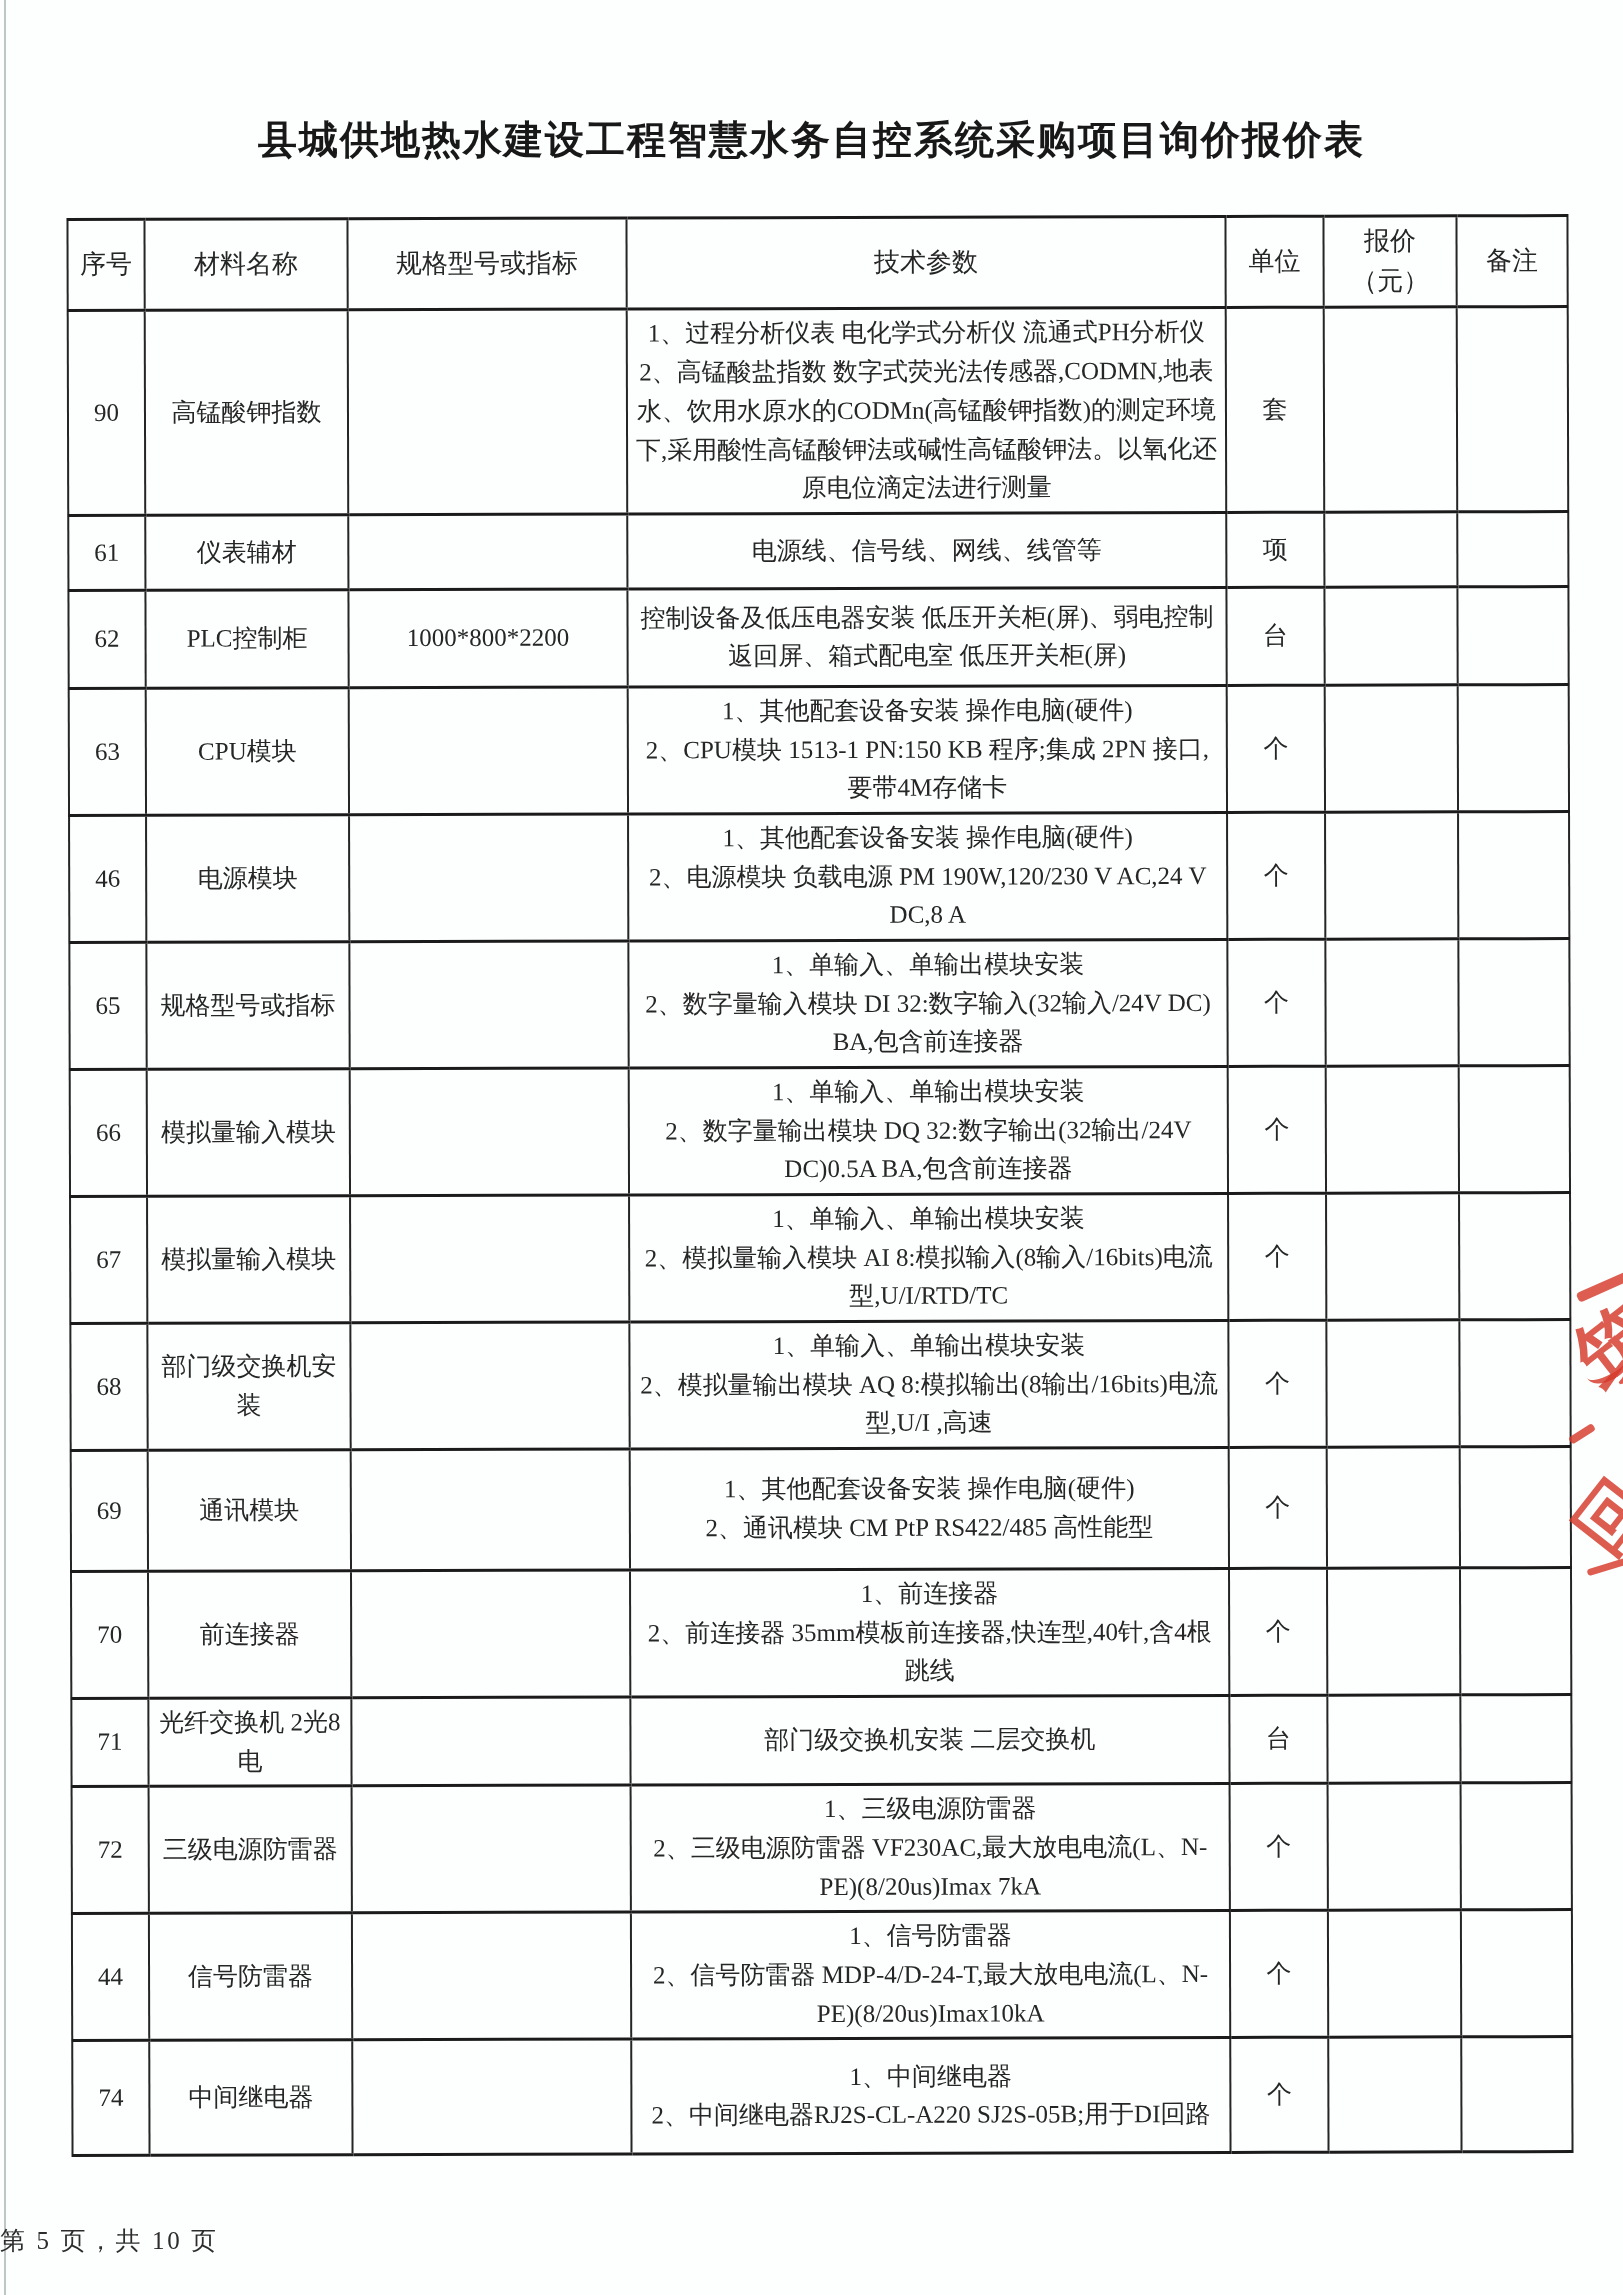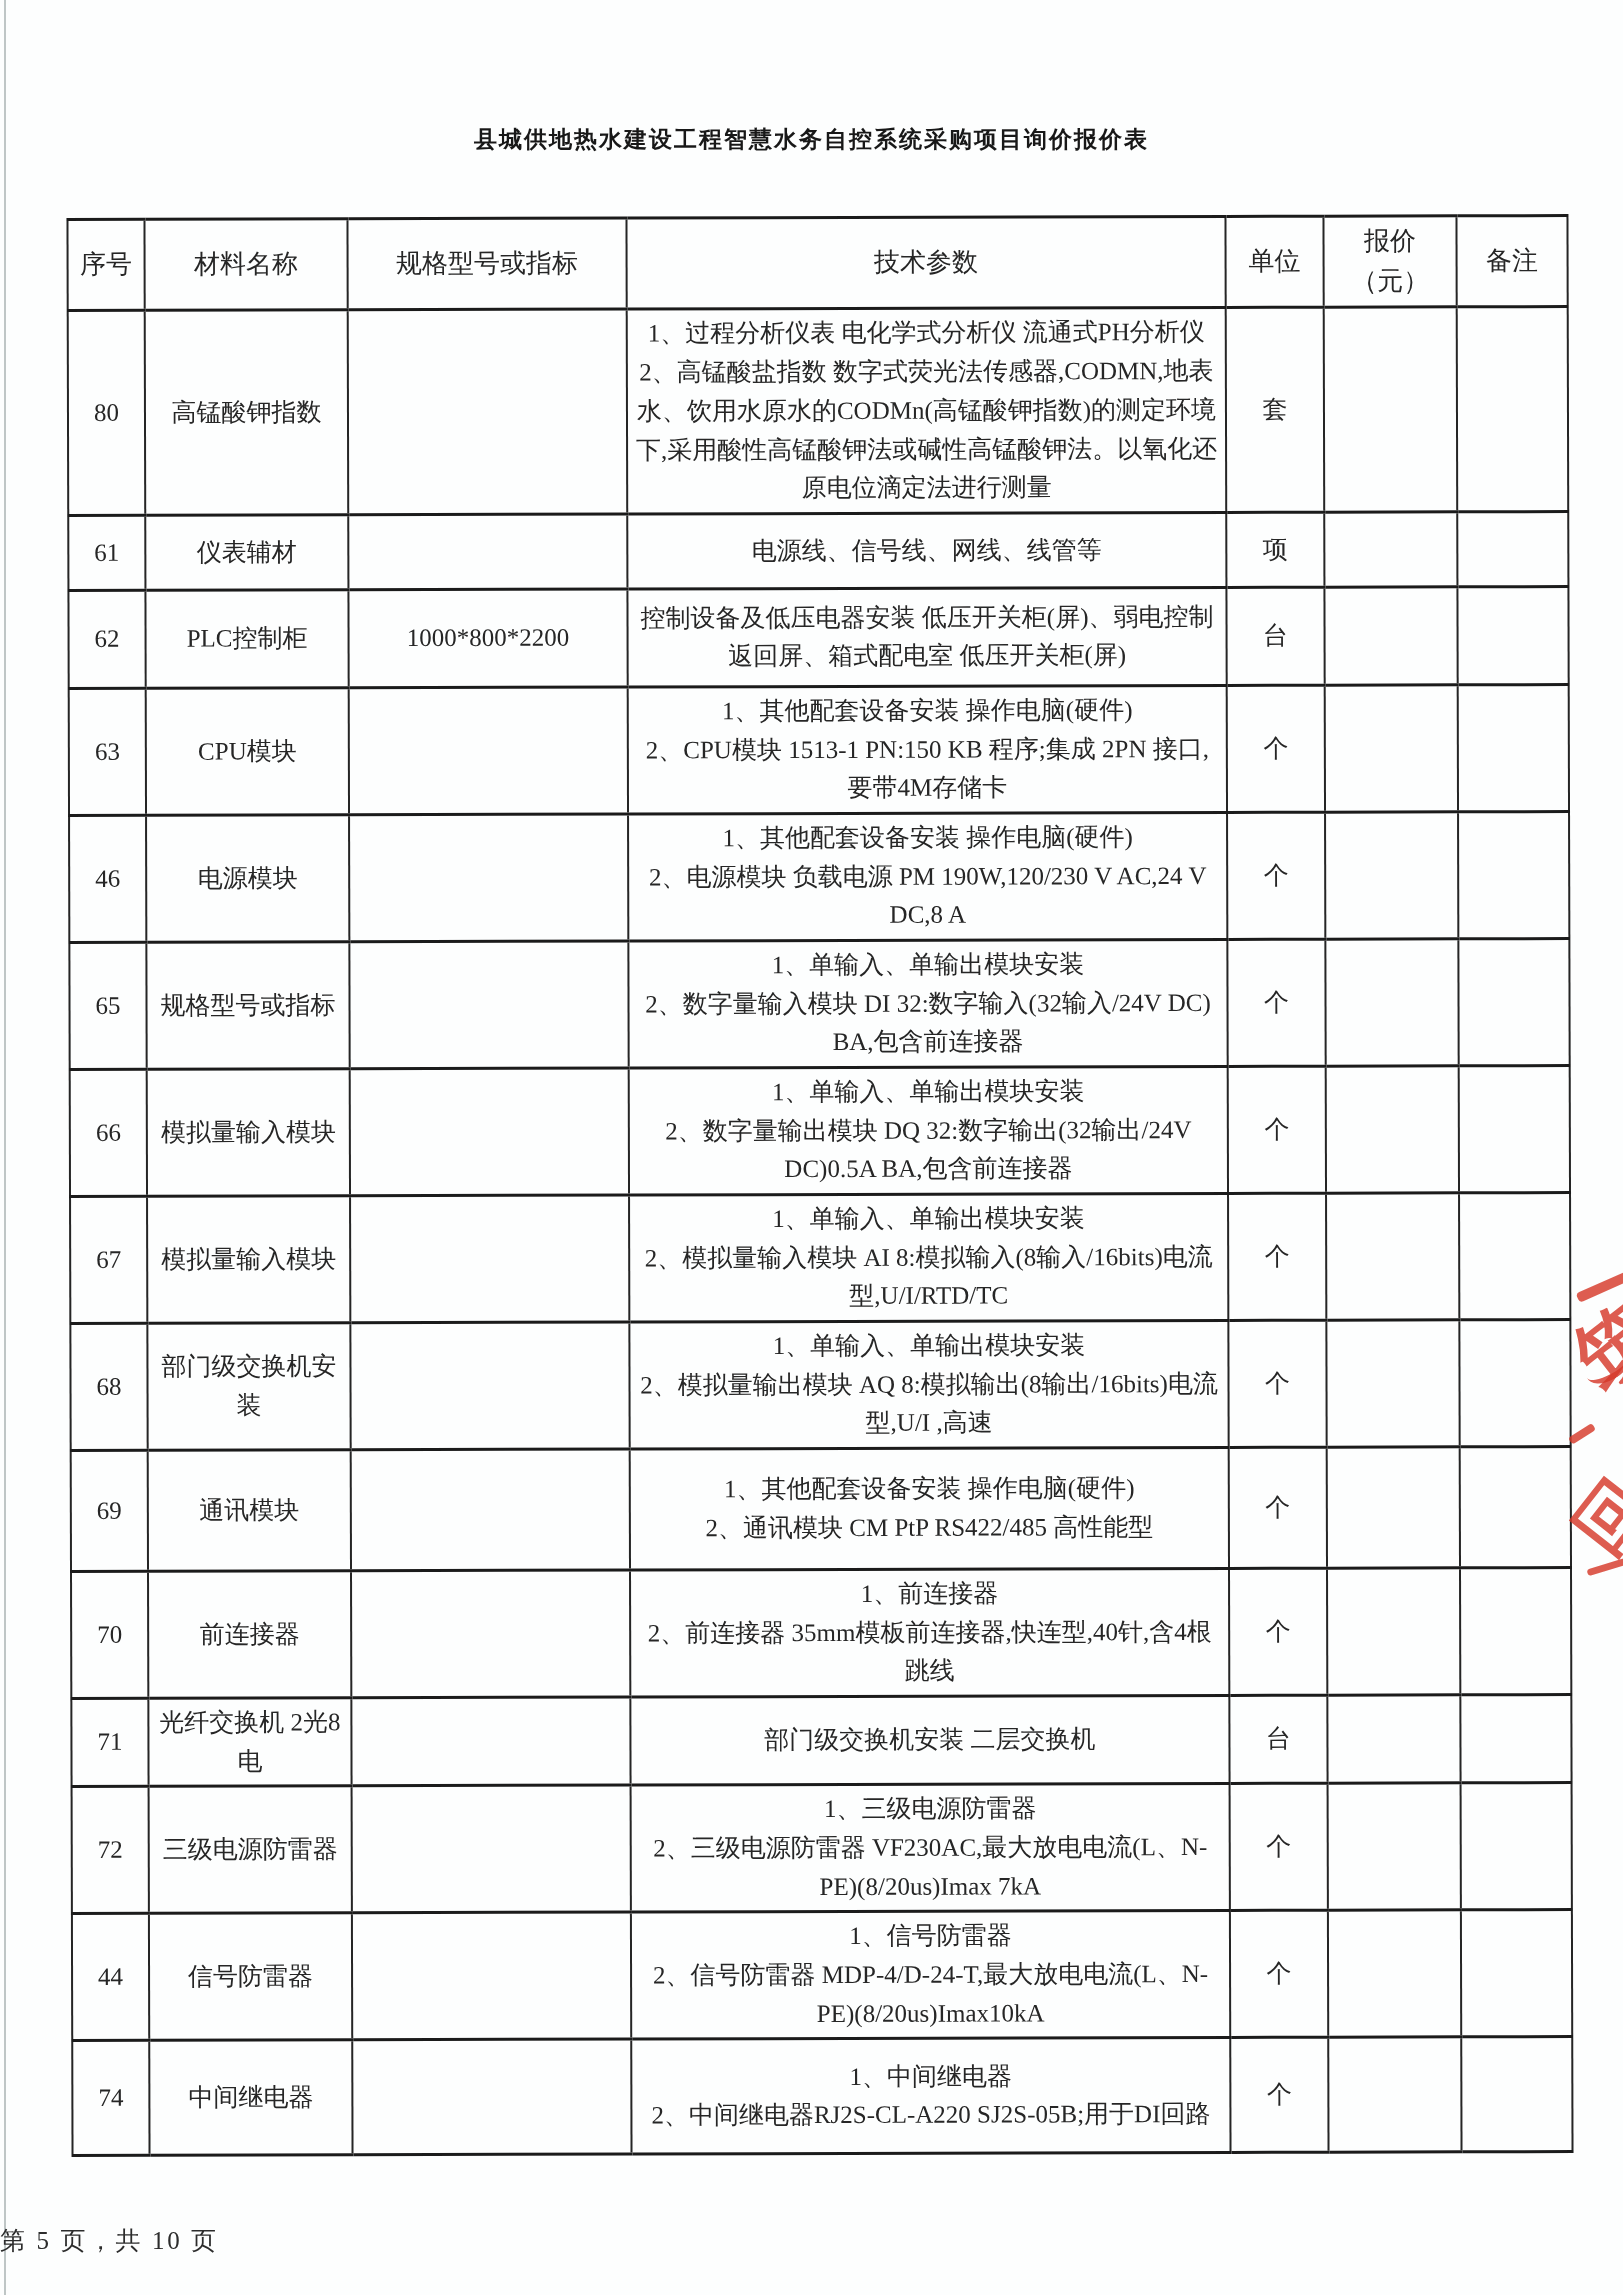--- a/index.html
+++ b/index.html
@@ -12,21 +12,21 @@
     font-family:"Liberation Serif", serif;
     color:#222;
   }
   .scan-edge{
     position:absolute;left:3.9px;top:0;width:2.6px;height:2295px;
     background:#a9b3b3;opacity:.75;
   }
   .doc-title{
     margin:119px 0 0 0;
     font-family:"Liberation Sans", sans-serif;
-    font-size:23px;line-height:41px;
+    font-size:39px;line-height:41px;
     font-weight:bold;text-align:center;
     letter-spacing:2px;color:#181818;
   }
   .tbl-wrap{
     position:absolute;left:69px;top:216px;
     transform:rotate(-0.15deg);
   }
   table.quote{
     border-collapse:collapse;table-layout:fixed;
     width:1499px;
@@ -125,21 +125,21 @@
           <th>规格型号或指标</th>
           <th>技术参数</th>
           <th>单位</th>
           <th>报价
 （元）</th>
           <th>备注</th>
         </tr>
       </thead>
       <tbody>
         <tr class="r0">
-          <td class="c-no">80</td>
+          <td class="c-no">90</td>
           <td class="c-name">高锰酸钾指数</td>
           <td class="c-spec"></td>
           <td class="c-params">1、过程分析仪表 电化学式分析仪 流通式PH分析仪
 2、高锰酸盐指数 数字式荧光法传感器,CODMN,地表水、饮用水原水的CODMn(高锰酸钾指数)的测定环境下,采用酸性高锰酸钾法或碱性高锰酸钾法。以氧化还原电位滴定法进行测量</td>
           <td class="c-unit">套</td>
           <td class="c-price"></td>
           <td class="c-remark"></td>
         </tr>
         <tr class="r1">
           <td class="c-no">61</td>

